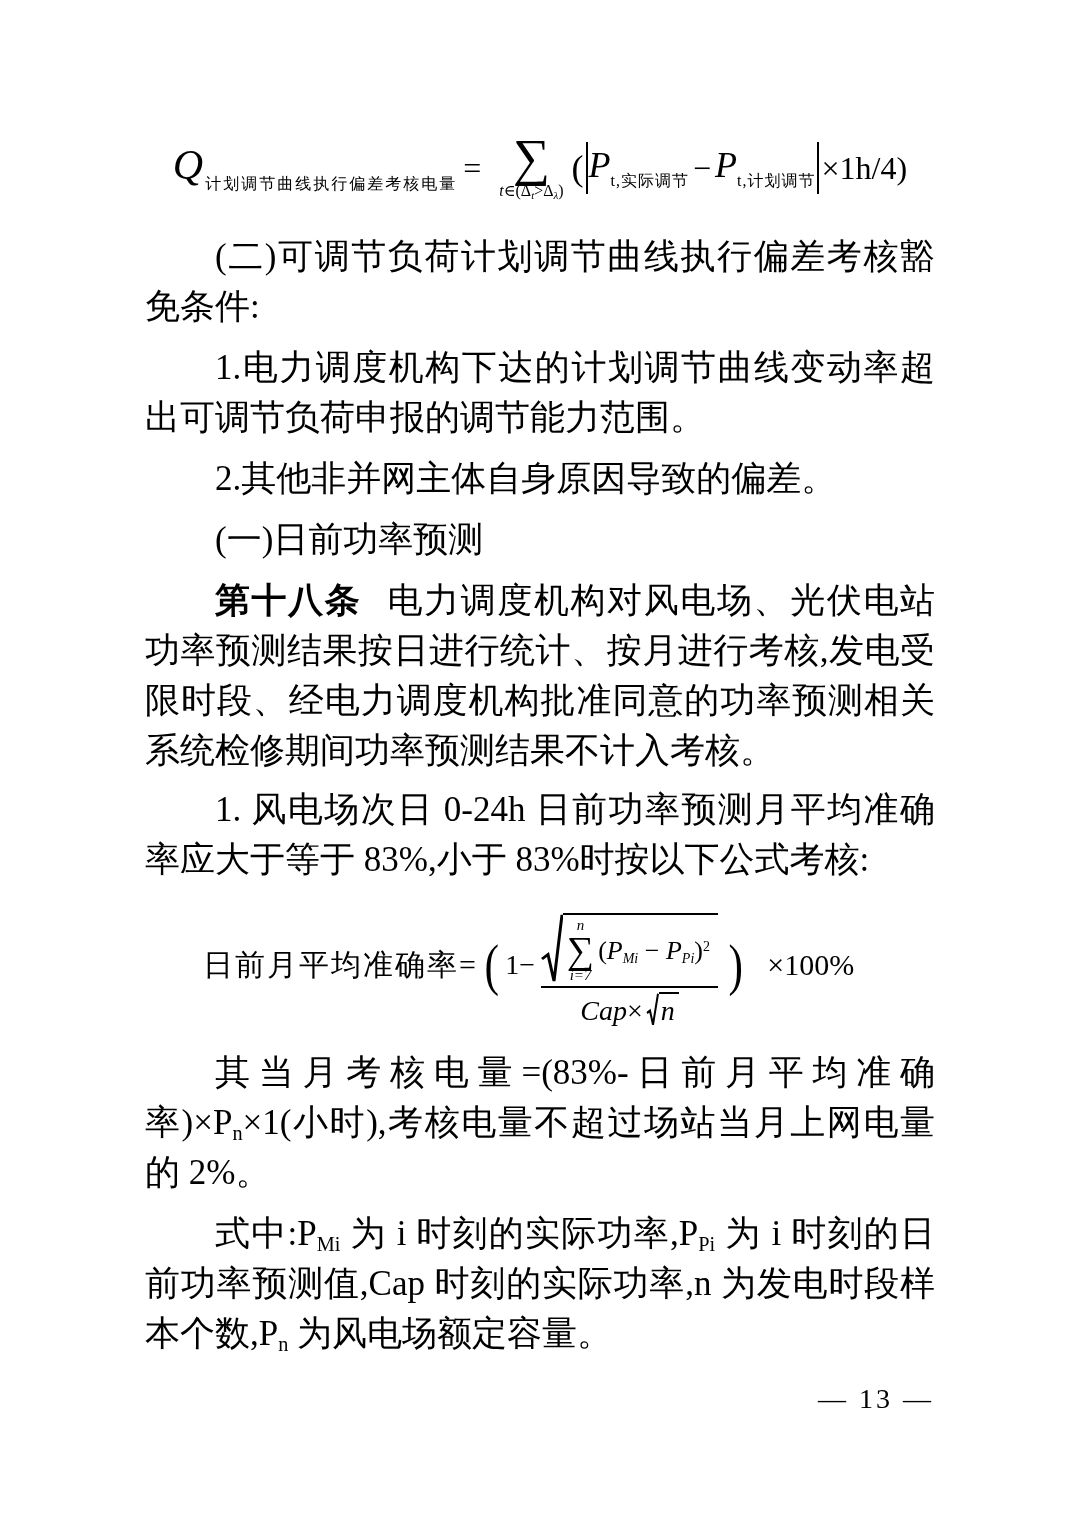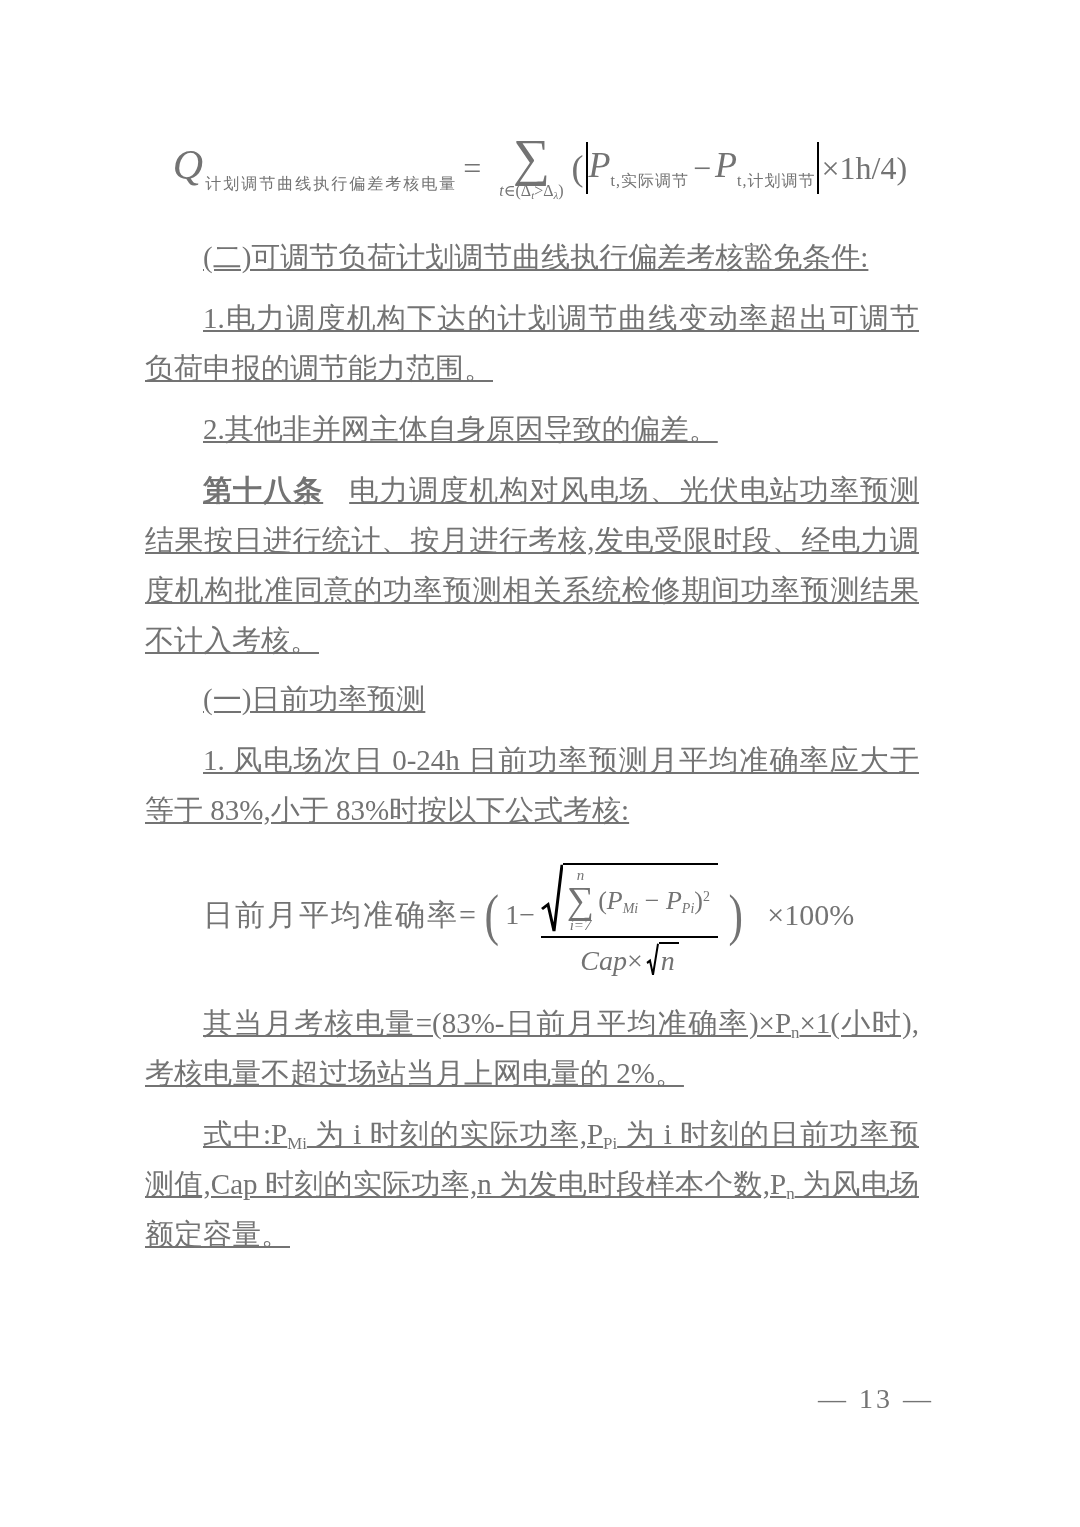--- a/index.html
+++ b/index.html
@@ -2,33 +2,32 @@
 <html><head>
 <meta charset="utf-8">
 <style>
   * { box-sizing: border-box; }
   html, body { margin: 0; padding: 0; background: #e8e8e8; }
   .page {
     position: relative;
     width: 1080px; height: 1527px;
     margin: 0 auto;
     background: #ffffff;
-    color: #737373;
+    color: #000000;
     font-family: "Liberation Serif", "DejaVu Serif", serif;
     overflow: hidden;
   }
   .content { position: absolute; left: 145px; right: 145px; top: 116px; }
 
   p.body-para {
-    font-size: 29px; line-height: 50px;
-    margin: 0 16px 11px 0;
+    font-size: 35px; line-height: 50px;
+    margin: 0 0 11px 0;
     text-align: justify;
     text-indent: 2em;
     text-align-last: left;
-    text-decoration: underline;
   }
   p.no-space { margin-bottom: 9px; }
   .art-label { font-weight: bold; margin-right: 26px; }
   sub { font-size: 0.58em; vertical-align: -0.28em; line-height: 0; }
   sup { font-size: 0.58em; vertical-align: 0.55em; line-height: 0; }
   .it { font-style: italic; }
 
   
   .formula1 {
     display: flex; align-items: center; justify-content: center;
@@ -108,23 +107,23 @@
         <span class="f1-tail">×1h/4)</span>
       </span>
     </div>
 
     <p class="body-para">(二)可调节负荷计划调节曲线执行偏差考核豁免条件:</p>
 
     <p class="body-para">1.电力调度机构下达的计划调节曲线变动率超出可调节负荷申报的调节能力范围。</p>
 
     <p class="body-para">2.其他非并网主体自身原因导致的偏差。</p>
 
+    <p class="body-para">(一)日前功率预测</p>
+
     <p class="body-para no-space"><span class="art-label">第十八条</span><span>电力调度机构对风电场、光伏电站功率预测结果按日进行统计、按月进行考核,发电受限时段、经电力调度机构批准同意的功率预测相关系统检修期间功率预测结果不计入考核。</span></p>
-
-    <p class="body-para">(一)日前功率预测</p>
 
     <p class="body-para">1. 风电场次日 0-24h 日前功率预测月平均准确率应大于等于 83%,小于 83%时按以下公式考核:</p>
 
     <div class="formula2">
       <span class="f2-label">日前月平均准确率=</span>
       <span class="big-paren">(</span>
       <span class="f2-one">1−</span>
       <span class="frac">
         <span class="num">
           <span class="sqrt">

